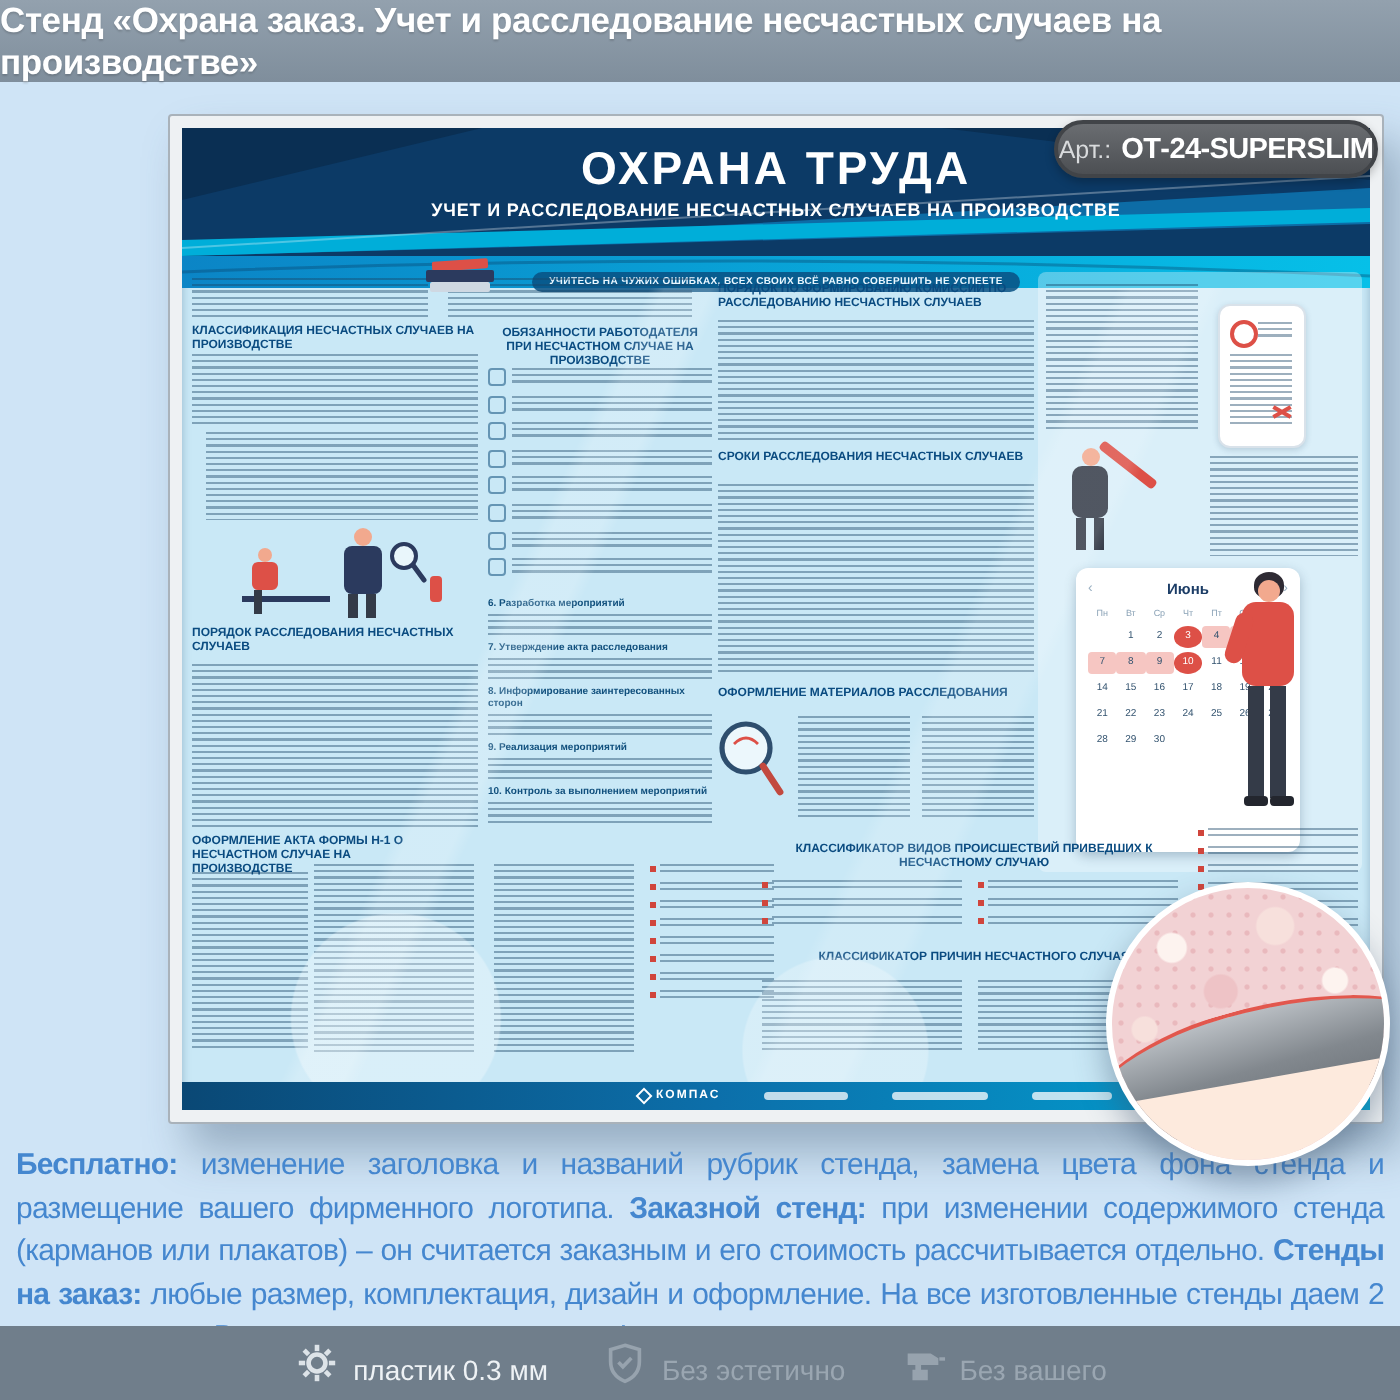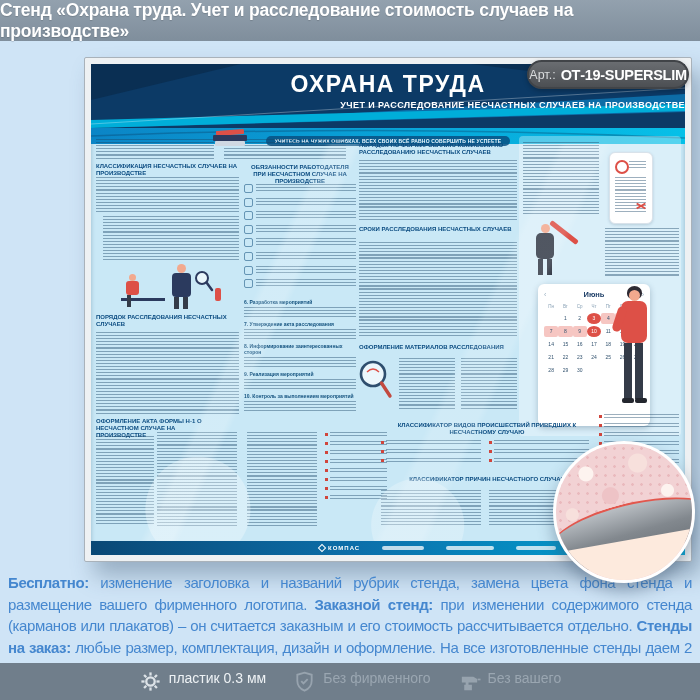--- a/index.html
+++ b/index.html
@@ -7,21 +7,21 @@
   .abs{position:absolute}
   
   #titlebar{position:absolute;left:0;top:0;width:700px;height:41px;
     background:linear-gradient(#93a1ae,#7f8e9c);display:flex;align-items:center;justify-content:center;}
   #titlebar .t{color:#fff;font-size:17.5px;font-weight:bold;letter-spacing:-0.2px;text-shadow:0 1px 1px rgba(0,0,0,.15);}
   
   #poster{position:absolute;left:84px;top:57px;width:608px;height:505px;background:#eef1f3;
     border:1px solid #a9b2ba;border-radius:2px;box-shadow:10px 14px 22px rgba(70,95,120,.40);padding:6px;box-sizing:border-box;}
   #pin{position:relative;width:594px;height:491px;background:#c9e8f6;overflow:hidden;box-shadow:inset 0 0 4px rgba(50,85,120,.35);}
   .p-title{left:0;top:7px;width:594px;text-align:center;color:#fff;font-weight:bold;font-size:23px;letter-spacing:1.5px;}
-  .p-sub{left:0;top:36px;width:594px;text-align:right;color:#fff;font-weight:bold;font-size:9px;letter-spacing:.4px;}
+  .p-sub{left:0;top:36px;width:594px;text-align:center;color:#fff;font-weight:bold;font-size:9px;letter-spacing:.4px;}
   .p-slogan{left:0;top:65px;width:594px;text-align:center;}
   .p-slogan span{display:inline-block;background:rgba(8,80,130,.85);color:#eaf7ff;font-size:5px;font-weight:bold;
     padding:2px 9px;border-radius:5px;letter-spacing:.2px;}
   .ph{font-weight:bold;color:#0a4b80;font-size:6px;line-height:1.18;text-transform:uppercase;}
   .ph.c{text-align:center}
   .sim{background-image:repeating-linear-gradient(rgba(25,68,102,.85) 0 1.1px,rgba(0,0,0,0) 1.1px 3.1px);opacity:.5;}
   .panel{background:rgba(255,255,255,.32);border-radius:4px;}
   .wm{left:0;top:80px;width:594px;height:397px;pointer-events:none;
     background:
       radial-gradient(circle at 18% 92%, rgba(255,255,255,.30) 0 52px, rgba(255,255,255,0) 53px),
@@ -81,32 +81,32 @@
   #mcirc .thick{position:absolute;left:0;right:0;bottom:14px;display:flex;align-items:center;justify-content:center;gap:4px;}
   #mcirc .tv{color:#23456e;font-weight:bold;font-size:30px;line-height:1;}
   #mcirc .tu{color:#23456e;font-weight:bold;font-size:18px;line-height:1;margin-top:8px;}
   
   #desc{left:8px;top:572px;width:684px;color:#4587cf;font-size:15px;line-height:21.5px;
     letter-spacing:-.4px;text-align:justify;}
   #desc b{font-weight:bold;}
   
   #fbar{position:absolute;left:0;top:663px;width:700px;height:37px;background:#707e8b;
     display:flex;align-items:center;justify-content:center;gap:27px;}
-  .fitem{display:flex;align-items:flex-start;gap:7px;}
+  .fitem{display:flex;align-items:flex-end;gap:7px;}
   .fitem .lbl{font-size:14px;color:#eef2f5;}
   .fitem.muted .lbl{color:#9aa6b1;}
   
   .fig-head{position:absolute;border-radius:50%;background:#f2a98e;}
   .leg{position:absolute;background:#343b48;}
 </style>
 </head>
 <body>
 
 <div id="titlebar">
-  <div class="t">Стенд «Охрана труда. Учет и расследование стоимость случаев на производстве»</div>
+  <div class="t">Стенд «Охрана заказ. Учет и расследование несчастных случаев на производстве»</div>
 </div>
 
 <div id="poster">
  <div id="pin">
 
   <svg class="abs" style="left:0;top:0" width="594" height="80" viewBox="0 0 594 80" preserveAspectRatio="none">
     <defs>
       <linearGradient id="cyg" x1="0" y1="0" x2="1" y2="0">
         <stop offset="0" stop-color="#0b85c6"></stop>
             <stop offset="1" stop-color="#06c0e8"></stop>
@@ -435,21 +435,21 @@
     <div class="wsim" style="width:42px"></div>
     <div class="wsim" style="width:48px"></div>
     <div class="wsim" style="width:40px"></div>
     <div class="wsim" style="width:56px"></div>
   </div>
  </div>
 </div>
 
 <div class="abs" id="artbadge">
   <span class="al">Арт.:</span>
-  <span class="ac">ОТ-19-SUPERSLIM</span>
+  <span class="ac">ОТ-24-SUPERSLIM</span>
 </div>
 
 <div class="abs" id="mcirc">
   <div class="tex"></div>
   <div class="curl"></div>
   <div class="cream"></div>
 </div>
 
 <div class="abs" id="desc"><b>Бесплатно:</b><span> изменение заголовка и названий рубрик стенда, замена цвета фона стенда и размещение вашего фирменного логотипа. </span><b>Заказной стенд:</b><span> при изменении содержимого стенда (карманов или плакатов) – он считается заказным и его стоимость рассчитывается отдельно. </span><b>Стенды на заказ:</b><span> любые размер, комплектация, дизайн и оформление. На все изготовленные стенды даем 2 года гарантии. Выгодно, эстетично и надежно!</span></div>
 
@@ -466,21 +466,21 @@
       <line x1="7.62" y1="16.38" x2="5.28" y2="18.72"></line>
         <line x1="16.38" y1="7.62" x2="18.72" y2="5.28"></line>
     </svg>
     <span class="lbl">пластик 0.3 мм</span>
   </div>
   <div class="fitem muted">
     <svg width="23" height="23" viewBox="0 0 24 24" fill="none" stroke="#97a3ae" stroke-width="1.9">
       <path d="M12 2.8 L19.5 5 V11.2 C19.5 16.8 16.3 19.8 12 21.6 C7.7 19.8 4.5 16.8 4.5 11.2 V5 Z"></path>
       <path d="M8.6 11.6 L10.9 14 L15.3 9.4"></path>
     </svg>
-    <span class="lbl">Без фирменного</span>
+    <span class="lbl">Без эстетично</span>
   </div>
   <div class="fitem muted">
     <svg width="23" height="23" viewBox="0 0 24 24" fill="#97a3ae">
       <path d="M4 7 h12 l4 2.5 v3.5 h-9 v2.5 h3.5 v5.5 h-8 v-5.5 h1.5 v-2.5 H4 z"></path>
       <rect x="20.5" y="9" width="3" height="1.8"></rect>
     </svg>
     <span class="lbl">Без вашего</span>
   </div>
 </div>
 

